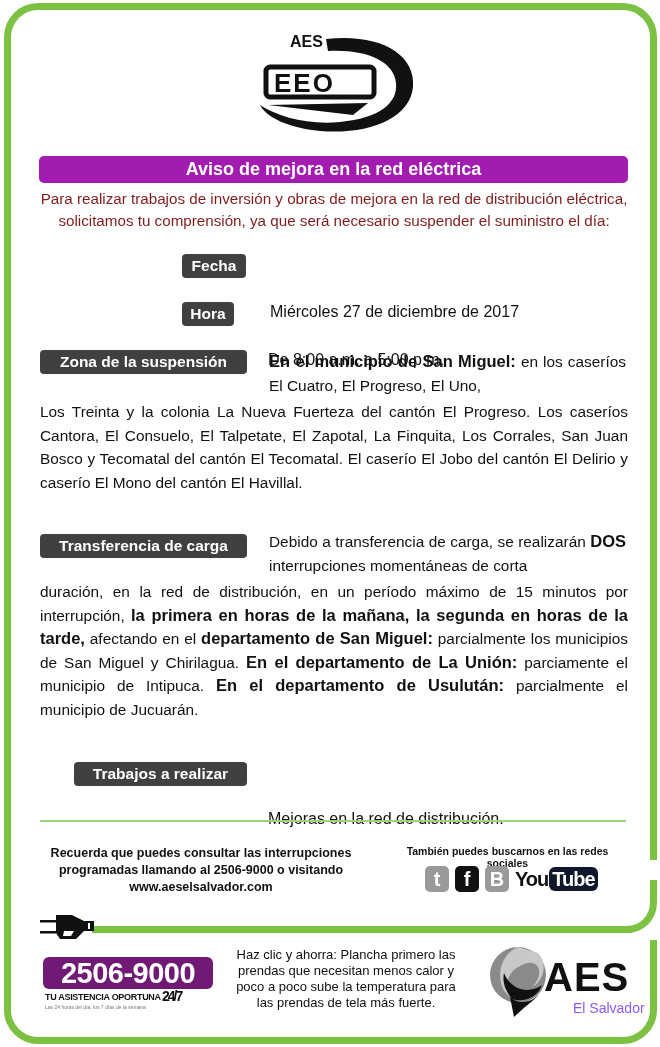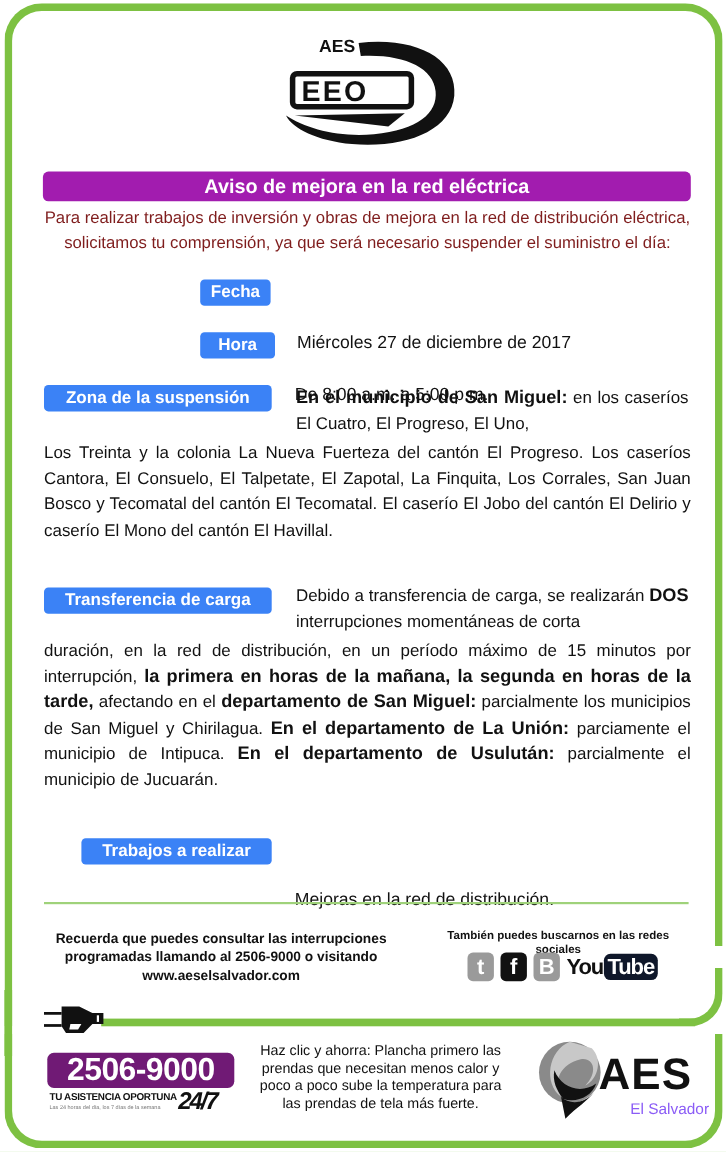--- a/index.html
+++ b/index.html
@@ -40,21 +40,21 @@
     position: absolute; left: 39px; top: 156px; width: 589px; height: 27px;
     background: #a21caf; border-radius: 5px; color: #fff;
     font-weight: bold; font-size: 18px; text-align: center; line-height: 27px;
   }
   .intro {
     position: absolute; left: 38px; top: 188px; width: 592px;
     font-size: 15.2px; line-height: 22px; text-align: center; color: #7f1d1d;
   }
 
   .tag {
-    position: absolute; background: #3b82f6; color: #fff; font-weight: bold;
+    position: absolute; background: #404040; color: #fff; font-weight: bold;
     border-radius: 4px; text-align: center; font-size: 15.5px; height: 24px; line-height: 24px;
   }
   .value-line { position: absolute; font-size: 16px; color: #111; margin-top: 46px; }
 
   .para { position: absolute; left: 40px; width: 588px; font-size: 15.4px; line-height: 23.5px; text-align: justify; color: #111; }
   .para b { font-weight: bold; font-size: 16.5px; }
   .inline-right { position: absolute; font-size: 15.4px; line-height: 23.5px; text-align: justify; color: #111; }
   .inline-right b { font-weight: bold; font-size: 16.5px; }
 
   .divider { position: absolute; left: 40px; top: 820px; width: 586px; height: 2px; background: #9fd27a; }
@@ -77,21 +77,21 @@
 
   .plug { position: absolute; left: 38px; top: 913px; width: 60px; height: 28px; }
 
   .phone-box {
     position: absolute; left: 43px; top: 957px; width: 170px; height: 32px;
     background: #701a75; border-radius: 6px; color: #fff; font-weight: bold;
     font-size: 29px; text-align: center; line-height: 32px; letter-spacing: -0.5px;
   }
   .assist { position: absolute; left: 45px; top: 992px; font-size: 9px; font-weight: bold; color:#111; letter-spacing:-0.3px; }
   .assist-sub { position: absolute; left: 45px; top: 1004px; font-size: 5px; color: #777; }
-  .twentyfour { position: absolute; left: 162px; top: 988px; font-size: 22px; font-weight: bold; color:#111; letter-spacing:-2px; font-style: italic; }
+  .twentyfour { position: absolute; left: 162px; top: 988px; font-size: 14px; font-weight: bold; color:#111; letter-spacing:-2px; }
 
   .tip {
     position: absolute; left: 228px; top: 947px; width: 236px;
     font-size: 13px; line-height: 16px; text-align: center; color: #111;
   }
 
   .aes-logo { position: absolute; left: 488px; top: 945px; width: 145px; height: 75px; }
   .aes-text { position: absolute; left: 544px; top: 955px; font-size: 40px; font-weight: bold; color: #111; letter-spacing: 1px; }
   .aes-sub { position: absolute; left: 573px; top: 1000px; font-size: 14px; font-weight: normal; color: #8b5cf6; }
 </style>
@@ -112,21 +112,21 @@
   <text x="26" y="67" font-family="Liberation Sans, sans-serif" font-weight="bold" font-size="26" fill="#111" letter-spacing="2">EEO</text>
   <path d="M20 80 L120 78 L105 90 Z" fill="#111"></path>
 </svg>
 
 <div class="title-bar">Aviso de mejora en la red eléctrica</div>
 <div class="intro">Para realizar trabajos de inversión y obras de mejora en la red de distribución eléctrica, solicitamos tu comprensión, ya que será necesario suspender el suministro  el día:</div>
 
 <div class="tag" style="left:182px; top:254px; width:64px;">Fecha</div>
 <div class="value-line" style="left:270px; top:257px;">Miércoles 27 de diciembre de 2017</div>
 
-<div class="tag" style="left:182px; top:302px; width:68px;">Hora</div>
+<div class="tag" style="left:182px; top:302px; width:52px;">Hora</div>
 <div class="value-line" style="left:268px; top:305px;">De 8:00 a.m. a 5:00 p.m.</div>
 
 <div class="tag" style="left:40px; top:350px; width:207px;">Zona de la suspensión</div>
 <div class="inline-right" style="left:269px; top:350px; width:357px;">
   <b>En el municipio de San Miguel:</b><span> en los caseríos El Cuatro, El Progreso, El Uno,</span>
 </div>
 <div class="para" style="top:400px;">Los Treinta y la colonia La Nueva Fuerteza del cantón El Progreso. Los caseríos Cantora, El Consuelo, El Talpetate, El Zapotal, La Finquita, Los Corrales, San Juan Bosco y Tecomatal del cantón El Tecomatal. El caserío El Jobo del cantón El Delirio y caserío El Mono del cantón El Havillal.</div>
 
 <div class="tag" style="left:40px; top:534px; width:207px;">Transferencia de carga</div>
 <div class="inline-right" style="left:269px; top:530px; width:357px;">

